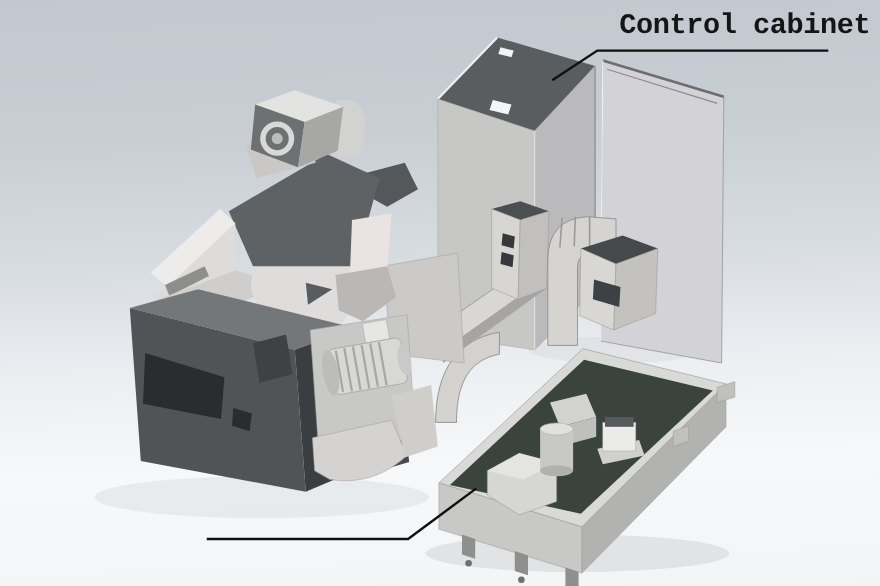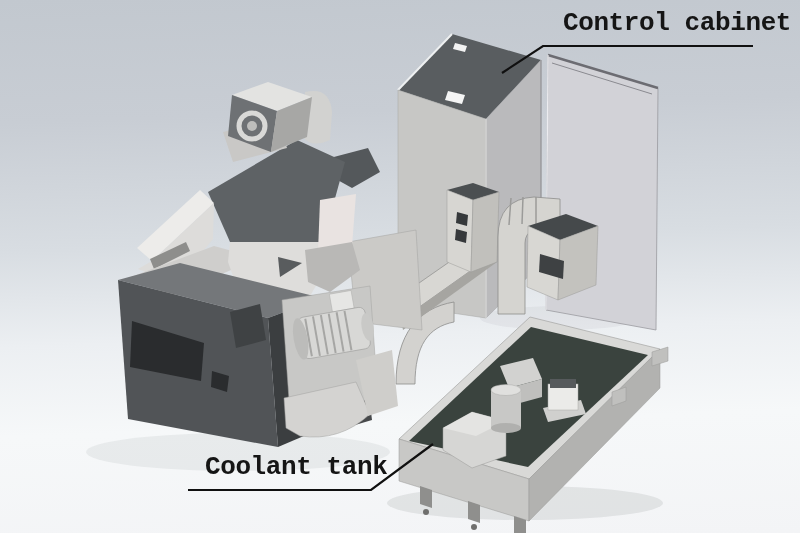--- a/index.html
+++ b/index.html
@@ -180,15 +180,14 @@
     </g>
 
     <g>
       <polyline points="502,73 543,46 753,46" fill="none" stroke="#101010" stroke-width="2.2"></polyline>
       <polyline points="188,490 371,490 433,444" fill="none" stroke="#101010" stroke-width="2.2"></polyline>
     </g>
   </svg>
 
   <div class="label lbl-cabinet">Control cabinet</div>
 
-  <div class="label lbl-tank">Coolant tank</div>
 
 </div>
 
 </body></html>

